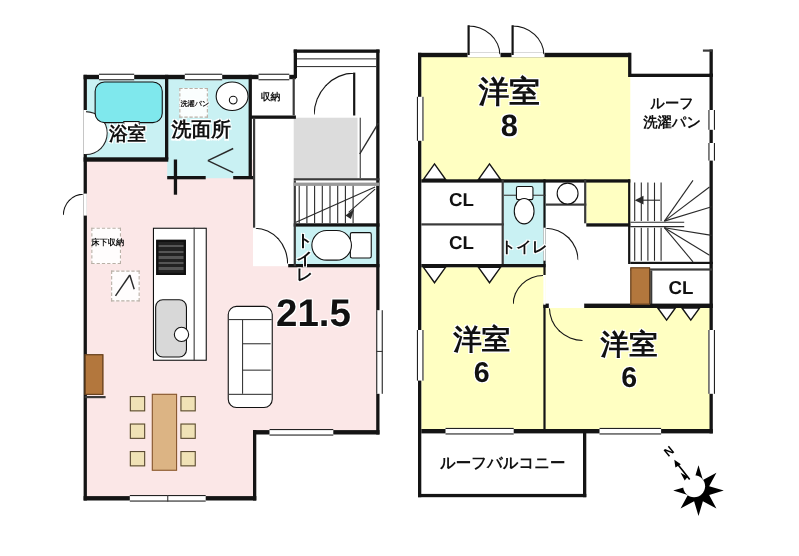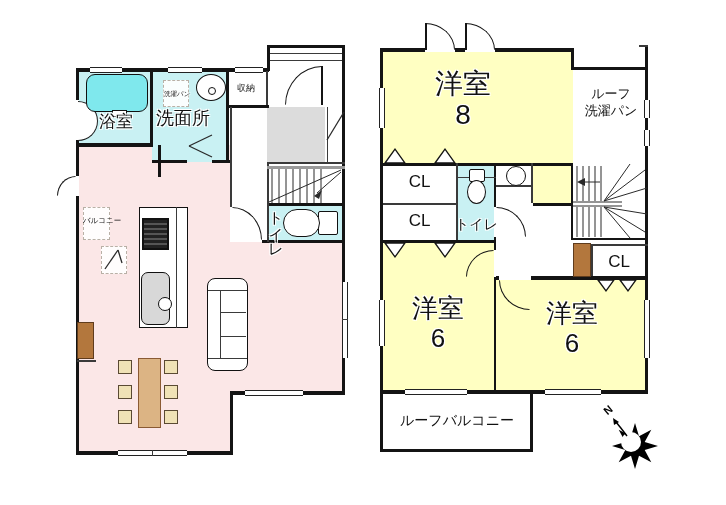--- a/index.html
+++ b/index.html
@@ -2,21 +2,21 @@
 <html><head>
 <meta charset="utf-8">
 <style>
   html,body{margin:0;padding:0;background:#fff;}
   #plan{position:relative;width:726px;height:505px;background:#ffffff;overflow:hidden;
         font-family:"Liberation Sans","DejaVu Sans",sans-serif;}
   .abs{position:absolute;}
   .w{position:absolute;background:#141414;}
   .thin{position:absolute;background:#3a3a3a;}
   .room{position:absolute;}
-  .lbl{position:absolute;font-weight:normal;color:#111;white-space:nowrap;
+  .lbl{position:absolute;font-weight:bold;color:#111;white-space:nowrap;
        text-shadow:-1px -1px 0 #fff,1px -1px 0 #fff,-1px 1px 0 #fff,1px 1px 0 #fff;}
   .win-h{position:absolute;height:6px;background:#fff;border-top:1.3px solid #222;
          border-bottom:1.3px solid #222;box-sizing:border-box;}
   .win-v{position:absolute;width:6px;background:#fff;border-left:1.3px solid #222;
          border-right:1.3px solid #222;box-sizing:border-box;}
   .arc{position:absolute;box-sizing:border-box;border:1.4px solid transparent;}
   .arc-tl{border-top-color:#141414;border-left-color:#141414;border-top-left-radius:100% 100%;}
   .arc-tr{border-top-color:#141414;border-right-color:#141414;border-top-right-radius:100% 100%;}
   .arc-bl{border-left-color:#141414;border-bottom-color:#141414;border-bottom-left-radius:100% 100%;}
   .dash{position:absolute;border:1px dashed #b9b0a6;background:rgba(255,255,255,.9);box-sizing:border-box;}
@@ -108,21 +108,21 @@
     <div class="abs" style="left:118px;top:385px;width:14px;height:14px;background:#f0e2b6;border:1.2px solid #5a4a33;box-sizing:border-box;"></div>
     <div class="abs" style="left:118px;top:410px;width:14px;height:14px;background:#f0e2b6;border:1.2px solid #5a4a33;box-sizing:border-box;"></div>
     <div class="abs" style="left:164px;top:360px;width:14px;height:14px;background:#f0e2b6;border:1.2px solid #5a4a33;box-sizing:border-box;"></div>
     <div class="abs" style="left:164px;top:385px;width:14px;height:14px;background:#f0e2b6;border:1.2px solid #5a4a33;box-sizing:border-box;"></div>
     <div class="abs" style="left:164px;top:410px;width:14px;height:14px;background:#f0e2b6;border:1.2px solid #5a4a33;box-sizing:border-box;"></div>
 
     <div class="abs" style="left:77px;top:322px;width:17px;height:37px;background:#b3773d;border:1.5px solid #5f3c1d;box-sizing:border-box;"></div>
     <div class="thin" style="left:77px;top:360px;width:19px;height:1.5px;"></div>
 
     <div class="dash" style="left:83px;top:207px;width:27px;height:33px;"></div>
-    <div class="lbl" style="left:83px;top:216px;font-size:7.5px;text-shadow:none;">バルコニー</div>
+    <div class="lbl" style="left:83px;top:216px;font-size:7.5px;text-shadow:none;">床下収納</div>
     <div class="dash" style="left:101px;top:246px;width:26px;height:28px;"></div>
 
     <div class="fix" style="left:318px;top:211px;width:20px;height:24px;border-radius:2px;"></div>
     <div class="fix" style="left:283px;top:209px;width:37px;height:28px;border-radius:14px;"></div>
 
     <svg width="363" height="505" viewBox="0 0 363 505" style="left:0;top:0;">
       <g stroke="#2a2a2a" stroke-width="1">
         <line x1="272" y1="168" x2="272" y2="203"></line>
           <line x1="279" y1="168" x2="279" y2="203"></line>
         <line x1="286" y1="168" x2="286" y2="203"></line>
@@ -143,20 +143,21 @@
           <line x1="118" y1="250" x2="122" y2="263"></line>
       </g>
       <rect x="267" y="166" width="78" height="3" fill="#9a9a9a"></rect>
     </svg>
 
     <div class="lbl" style="left:99px;top:110px;font-size:17px;">浴室</div>
     <div class="lbl" style="left:156px;top:106px;font-size:18px;">洗面所</div>
     <div class="lbl" style="left:237px;top:82px;font-size:9px;">収納</div>
     <div class="lbl vtext" style="left:266px;top:201px;font-size:15px;height:52px;">トイレ</div>
     <div class="lbl" style="left:238px;top:266px;width:94px;text-align:center;font-size:35px;line-height:38px;">
+      <div>21.5</div>
     </div>
   </div>
 
   <div class="abs" style="left:0;top:0;width:726px;height:505px;">
 
     <div class="room" style="left:383px;top:51px;width:190px;height:114px;background:#ffffc2;"></div>
     <div class="room" style="left:533px;top:163px;width:40px;height:40px;background:#ffffc2;"></div>
     <div class="room" style="left:458px;top:165px;width:38px;height:77px;background:#c9f1f3;"></div>
     <div class="room" style="left:383px;top:243px;width:113px;height:148px;background:#ffffc2;"></div>
     <div class="room" style="left:496px;top:280px;width:150px;height:111px;background:#ffffc2;"></div>

